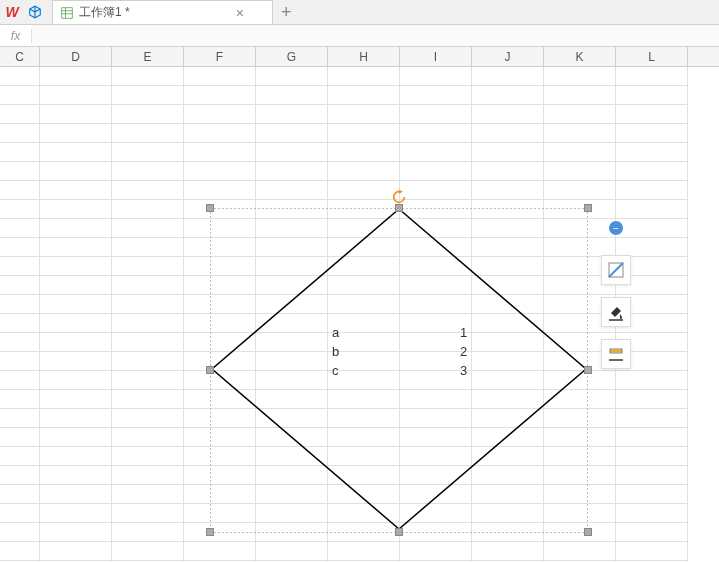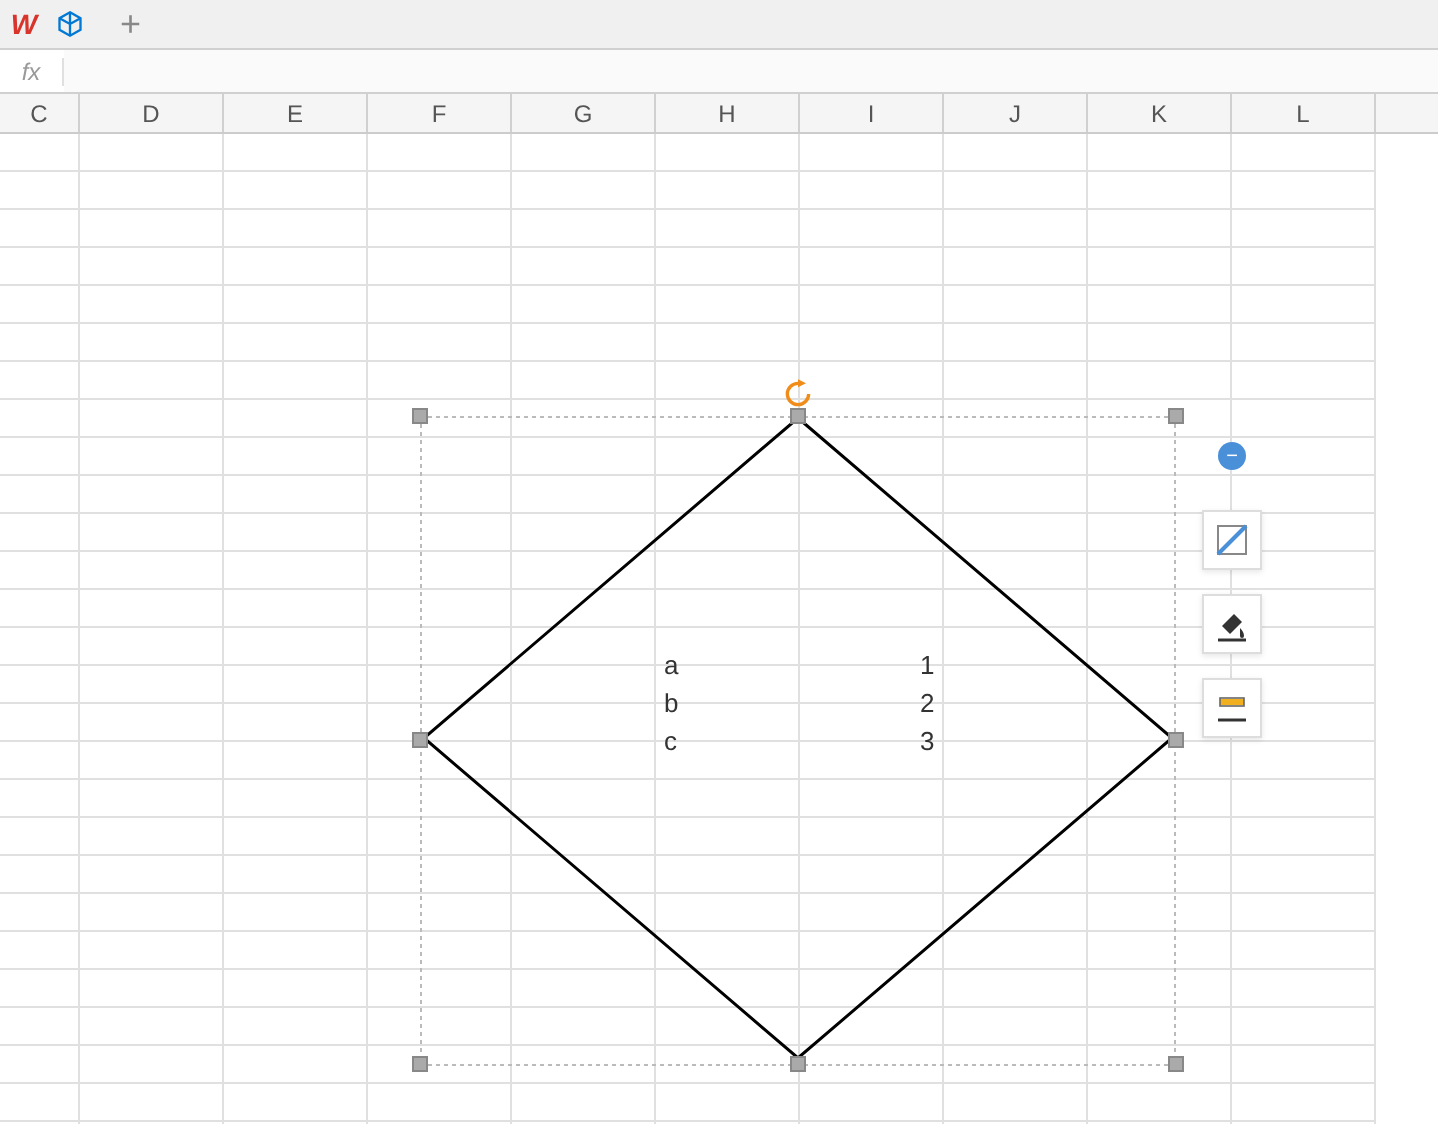--- a/index.html
+++ b/index.html
@@ -221,20 +221,30 @@
   </style>
 </head>
 <body>
 
 <div class="tab-bar">
   <div class="logo">W</div>
   <svg class="cube-icon" viewBox="0 0 24 24" fill="none" stroke="currentColor" stroke-width="2">
     <path d="M12 2 L21 7 L21 17 L12 22 L3 17 L3 7 Z"></path>
     <path d="M12 2 L12 12 M3 7 L12 12 L21 7 M12 12 L12 22"></path>
   </svg>
+  <div class="tab">
+    <svg class="tab-icon" viewBox="0 0 16 16" fill="currentColor">
+      <rect x="1" y="1" width="14" height="14" fill="none" stroke="currentColor"></rect>
+      <line x1="1" y1="5" x2="15" y2="5" stroke="currentColor"></line>
+      <line x1="1" y1="9" x2="15" y2="9" stroke="currentColor"></line>
+      <line x1="6" y1="1" x2="6" y2="15" stroke="currentColor"></line>
+    </svg>
+    <span>工作簿1 *</span>
+    <span class="tab-close">×</span>
+  </div>
   <span class="tab-add">+</span>
 </div>
 
 <div class="formula-bar">
   <div class="fx-label">fx</div>
   <input class="formula-input" value="" style="">
 </div>
 
 <div class="col-headers" id="col-headers">
     <div class="col-header" style="width: 40px;">C</div>

